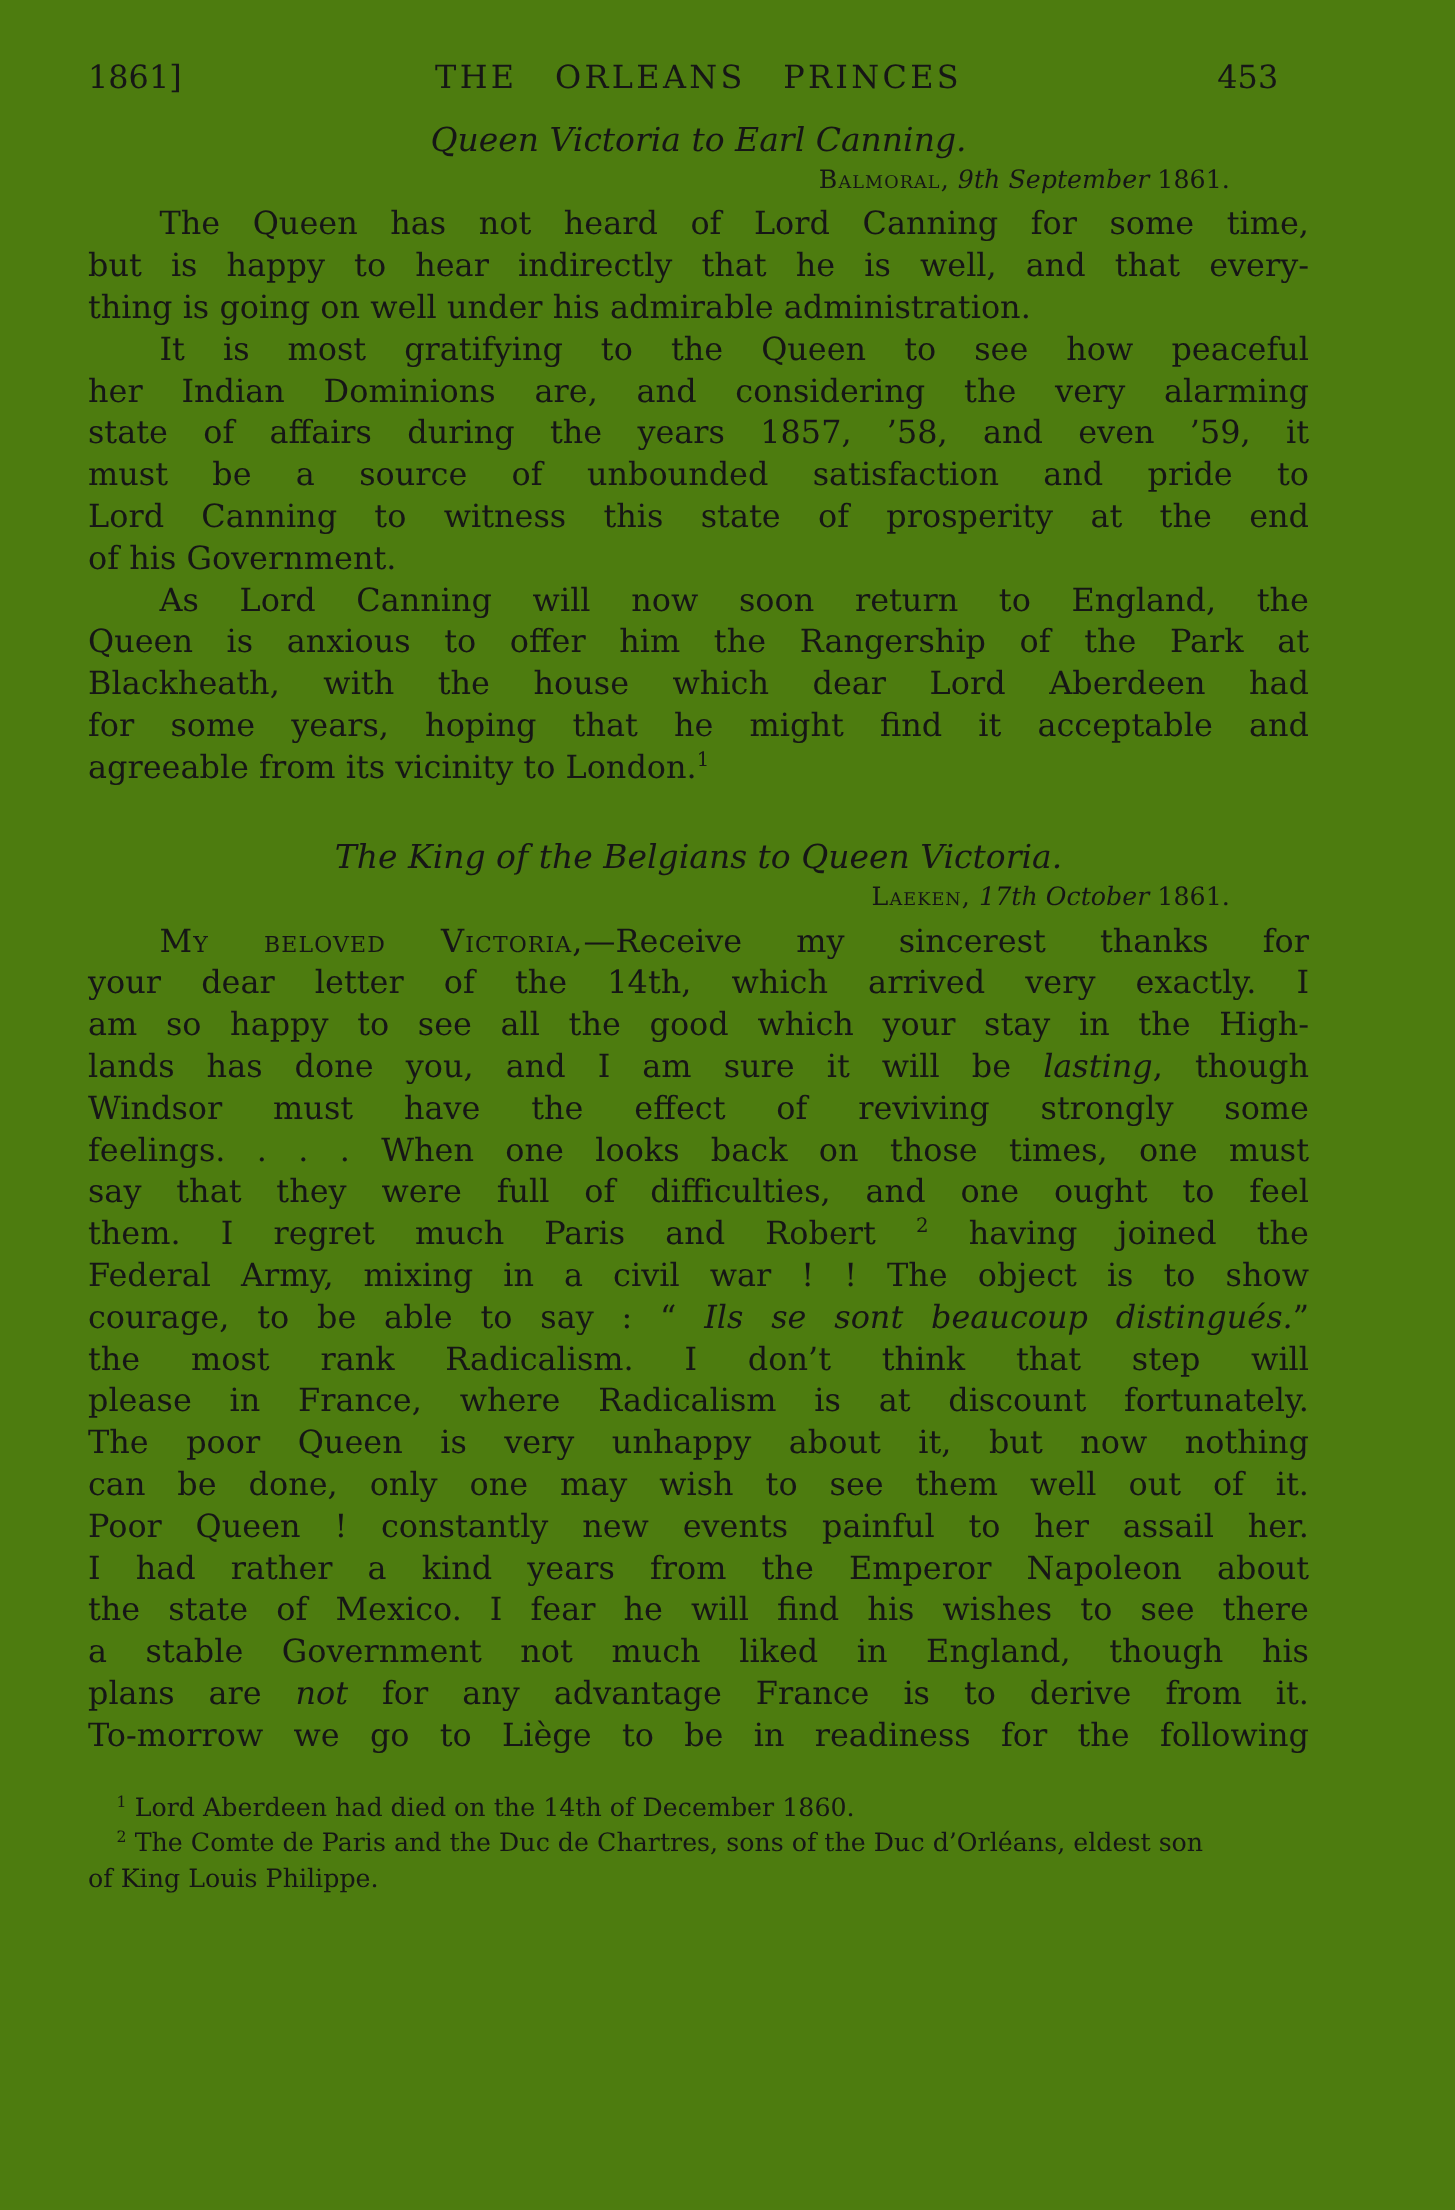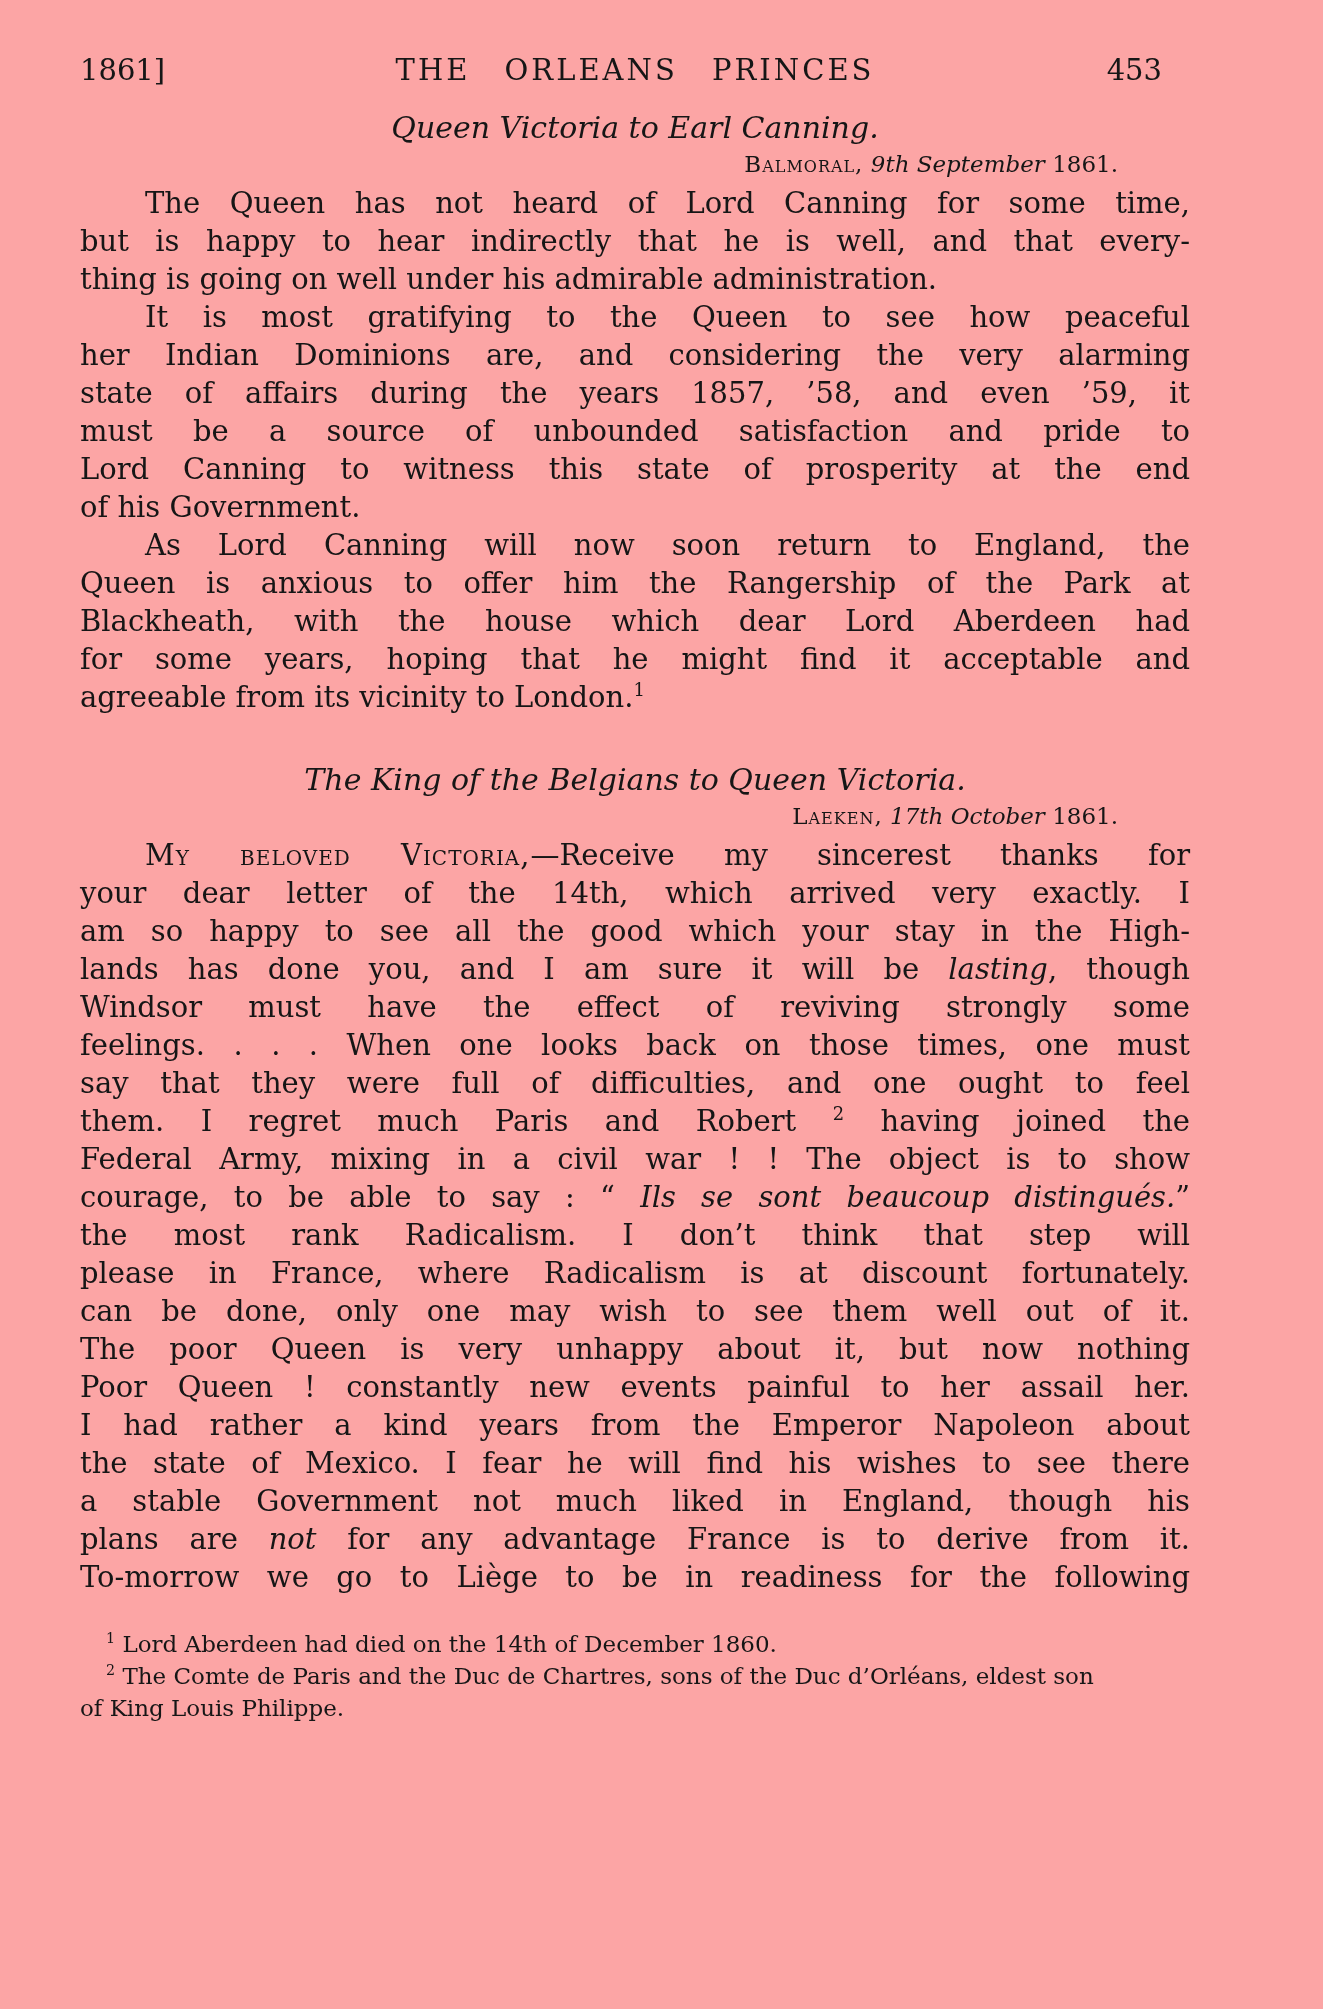--- a/index.html
+++ b/index.html
@@ -2,21 +2,21 @@
 <html><head>
 <meta charset="utf-8">
 <style>
   html, body { margin: 0; padding: 0; background: #ffffff; }
   .page {
     position: relative;
     width: 1323px;
     height: 2009px;
     box-sizing: border-box;
     padding: 52px 133px 0 80px;
-    background: #fca5a5;
+    background: #4d7c0f;
     color: #161616;
     font-family: "DejaVu Serif", "Liberation Serif", serif;
     overflow: hidden;
   }
   
   .running-header {
     display: grid;
     grid-template-columns: 1fr auto 1fr;
     align-items: baseline;
     font-size: 29px;
@@ -106,22 +106,22 @@
             <div class="line just"><span>am so happy to see all the good which your stay in the High-</span></div>
             <div class="line just"><span>lands has done you, and I am sure it will be </span><span class="s-i">lasting</span><span>, though</span></div>
             <div class="line just"><span>Windsor must have the effect of reviving strongly some</span></div>
             <div class="line just"><span>feelings. . . . When one looks back on those times, one must</span></div>
             <div class="line just"><span>say that they were full of difficulties, and one ought to feel</span></div>
             <div class="line just"><span>them. I regret much Paris and Robert </span><span class="s-sup">2</span><span> having joined the</span></div>
             <div class="line just"><span>Federal Army, mixing in a civil war ! ! The object is to show</span></div>
             <div class="line just"><span>courage, to be able to say : “ </span><span class="s-i">Ils se sont beaucoup distingués.</span><span>”</span></div>
             <div class="line just"><span>the most rank Radicalism. I don’t think that step will</span></div>
             <div class="line just"><span>please in France, where Radicalism is at discount fortunately.</span></div>
+            <div class="line just"><span>The poor Queen is very unhappy about it, but now nothing</span></div>
             <div class="line just"><span>can be done, only one may wish to see them well out of it.</span></div>
-            <div class="line just"><span>The poor Queen is very unhappy about it, but now nothing</span></div>
             <div class="line just"><span>Poor Queen ! constantly new events painful to her assail her.</span></div>
             <div class="line just"><span>I had rather a kind years from the Emperor Napoleon about</span></div>
             <div class="line just"><span>the state of Mexico. I fear he will find his wishes to see there</span></div>
             <div class="line just"><span>a stable Government not much liked in England, though his</span></div>
             <div class="line just"><span>plans are </span><span class="s-i">not</span><span> for any advantage France is to derive from it.</span></div>
             <div class="line just"><span>To-morrow we go to Liège to be in readiness for the following</span></div>
           </div>
         </section>
       </div>
     <div id="footnotes" class="footnotes">

